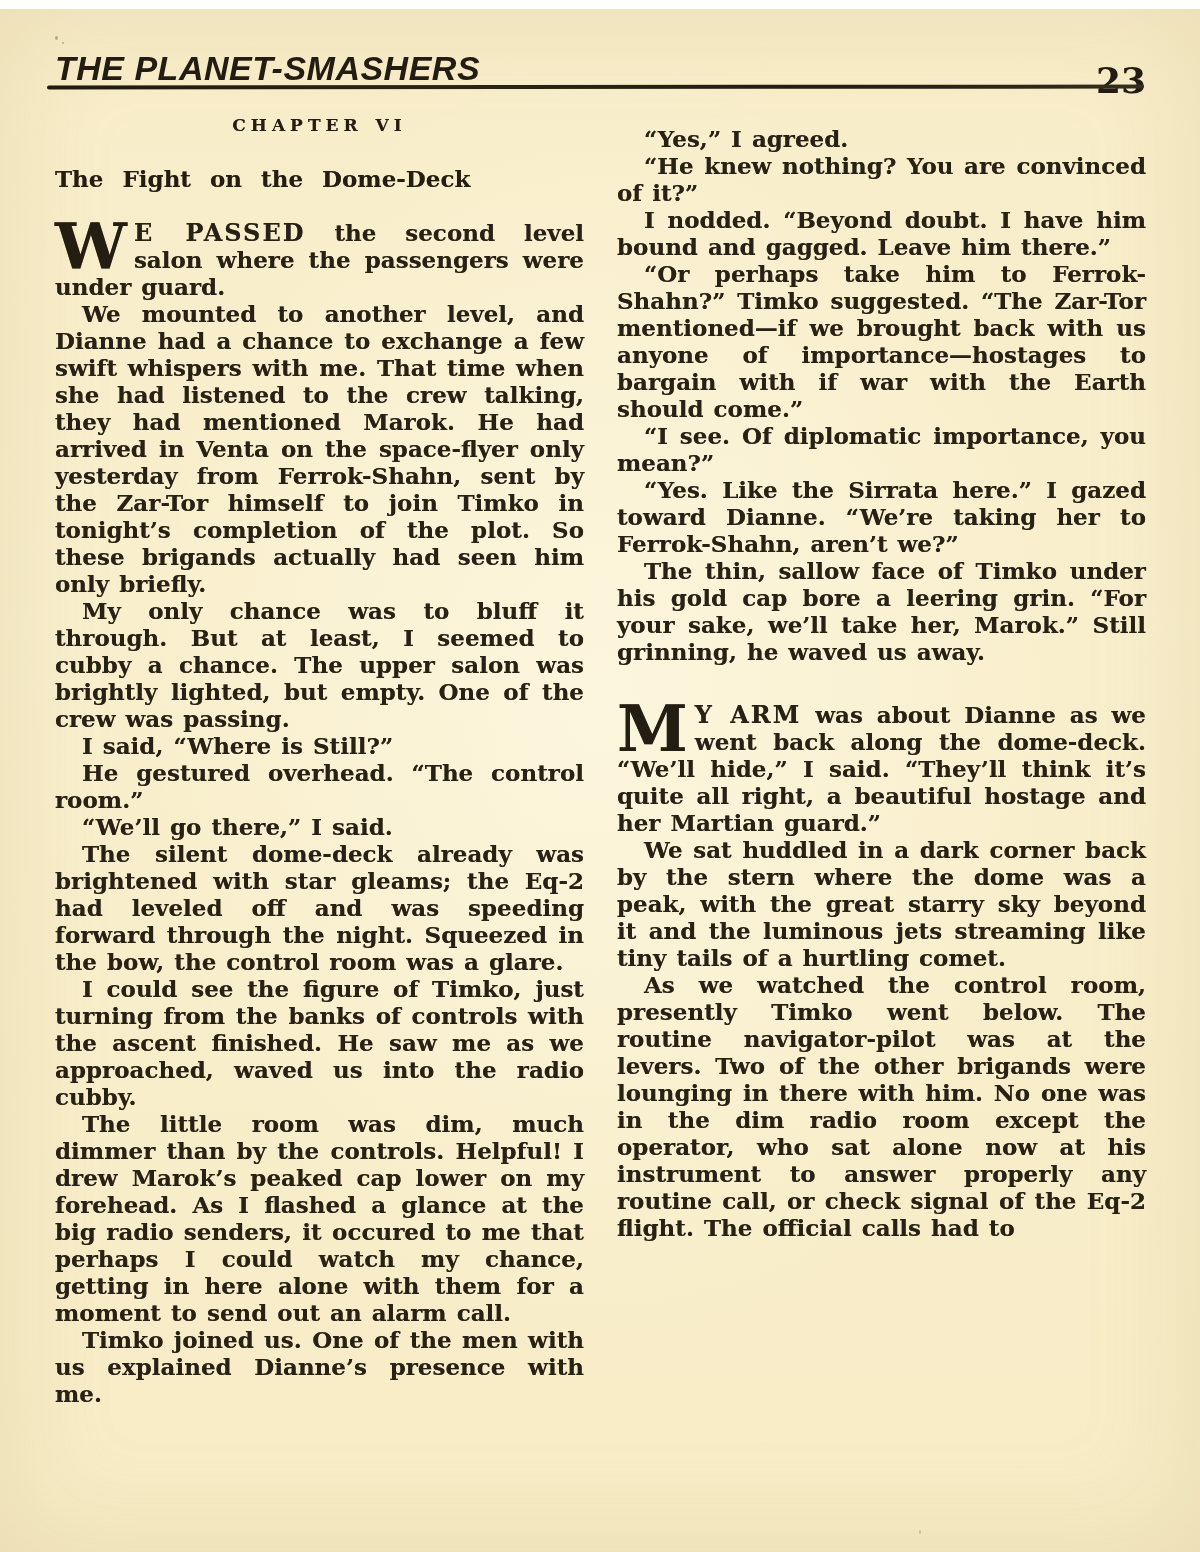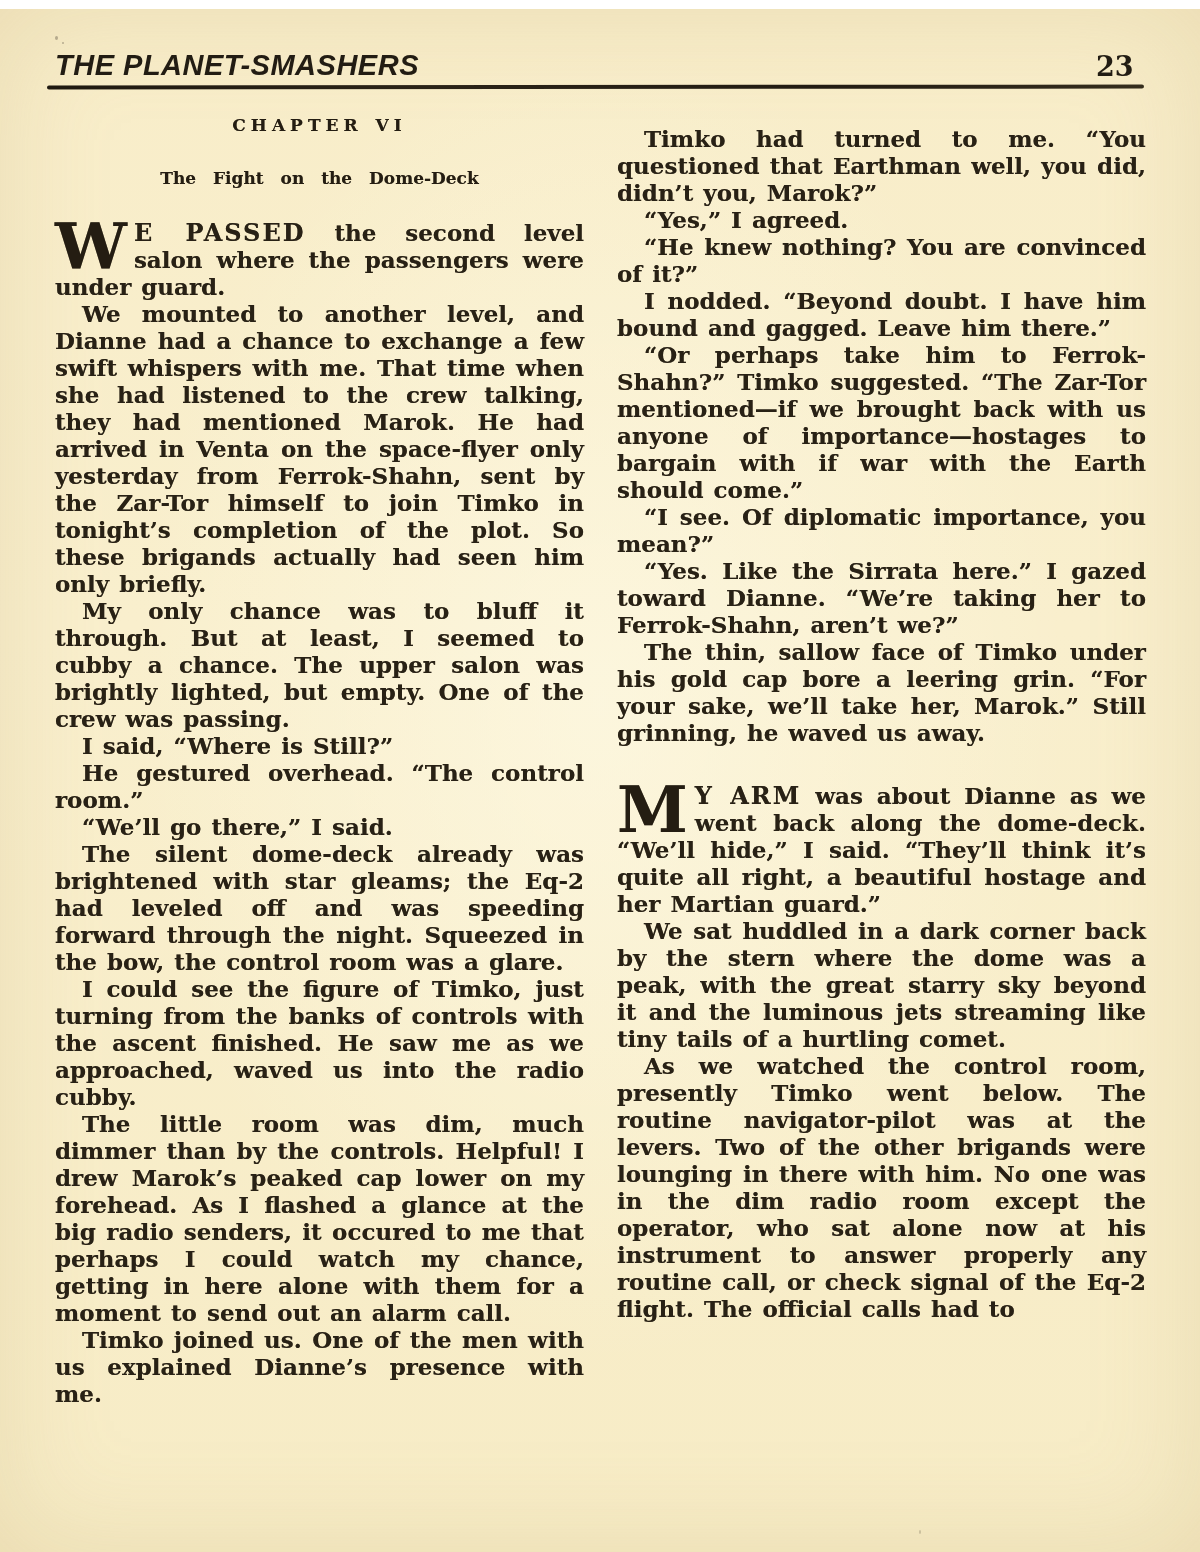--- a/index.html
+++ b/index.html
@@ -23,31 +23,31 @@
       linear-gradient(180deg, #f8edc9 0%, #f9efcd 40%, #f7ecc6 100%);
     box-shadow: inset 0 0 110px rgba(185,158,100,0.22);
   }
   .masthead-title {
     position: absolute;
     left: 55px;
     top: 40px;
     font-family: "Liberation Sans", "DejaVu Sans", sans-serif;
     font-weight: bold;
     font-style: italic;
-    font-size: 29px;
+    font-size: 34px;
     letter-spacing: 0.5px;
     color: #221c13;
     white-space: nowrap;
   }
   .page-number {
     position: absolute;
     left: 1096px;
-    top: 42px;
+    top: 50px;
     font-weight: bold;
-    font-size: 27px;
+    font-size: 36px;
     color: #221c13;
   }
   .header-rule {
     position: absolute;
     left: 47px;
     top: 76px;
     width: 1097px;
     height: 4px;
     background: linear-gradient(90deg, #1f1910 0%, #2b2417 35%, #221c12 70%, #352d1d 100%);
     border-radius: 2px;
@@ -69,22 +69,21 @@
   .chapter-heading {
     margin: 6px 0 0 0;
     text-align: center;
     font-size: 17px;
     font-weight: bold;
     letter-spacing: 5px;
     color: #241d12;
   }
   .chapter-subtitle {
     margin: 26px 0 0 0;
-    text-align: center;
-    font-size: 17px;
+    font-size: 23px;
     font-weight: bold;
     word-spacing: 11px;
     color: #241d12;
   }
   .para {
     margin: 0;
     text-indent: 27px;
   }
   .opening {
     margin: 27px 0 0 0;
@@ -144,21 +143,20 @@
         <p class="para">“We’ll go there,” I said.</p>
         <p class="para">The silent dome-deck already was brightened with star gleams; the Eq-2 had leveled off and was speeding forward through the night. Squeezed in the bow, the control room was a glare.</p>
         <p class="para">I could see the figure of Timko, just turning from the banks of controls with the ascent finished. He saw me as we approached, waved us into the radio cubby.</p>
         <p class="para">The little room was dim, much dimmer than by the controls. Helpful! I drew Marok’s peaked cap lower on my forehead. As I flashed a glance at the big radio senders, it occured to me that perhaps I could watch my chance, getting in here alone with them for a moment to send out an alarm call.</p>
         <p class="para">Timko joined us. One of the men with us explained Dianne’s presence with me.</p>
       </div>
   </div>
 
   <div class="column column-right">
     <div>
-        <p class="para">Timko had turned to me. “You questioned that Earthman well, you did, didn’t you, Marok?”</p>
         <p class="para">“Yes,” I agreed.</p>
         <p class="para">“He knew nothing? You are convinced of it?”</p>
         <p class="para">I nodded. “Beyond doubt. I have him bound and gagged. Leave him there.”</p>
         <p class="para">“Or perhaps take him to Ferrok-Shahn?” Timko suggested. “The Zar-Tor mentioned—if we brought back with us anyone of importance—hostages to bargain with if war with the Earth should come.”</p>
         <p class="para">“I see. Of diplomatic importance, you mean?”</p>
         <p class="para">“Yes. Like the Sirrata here.” I gazed toward Dianne. “We’re taking her to Ferrok-Shahn, aren’t we?”</p>
         <p class="para">The thin, sallow face of Timko under his gold cap bore a leering grin. “For your sake, we’ll take her, Marok.” Still grinning, he waved us away.</p>
       </div>
 
     <p class="para section-opening">

